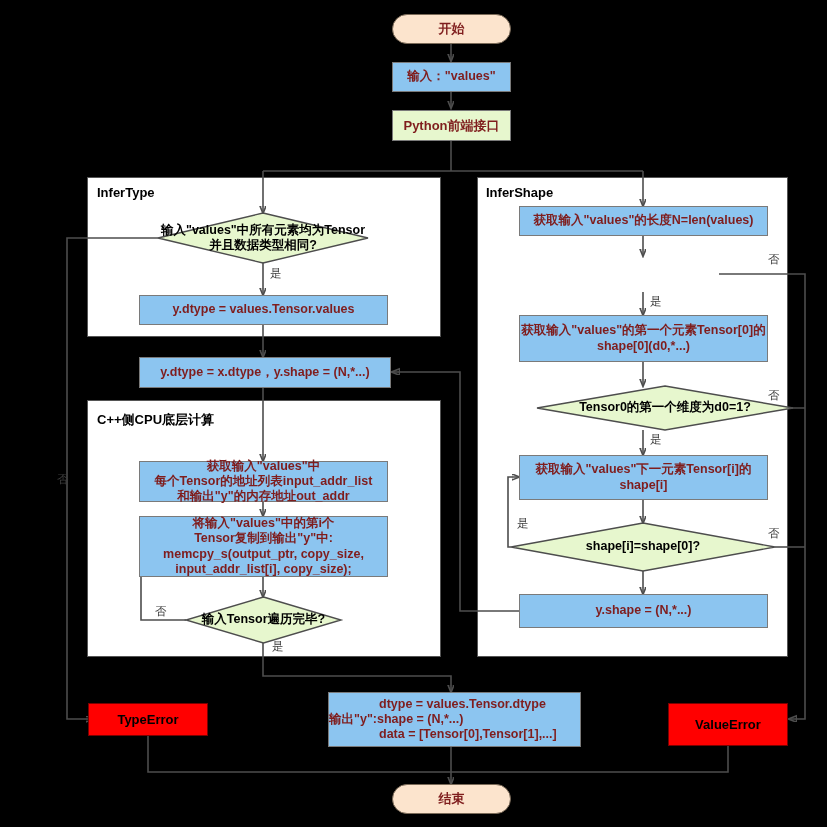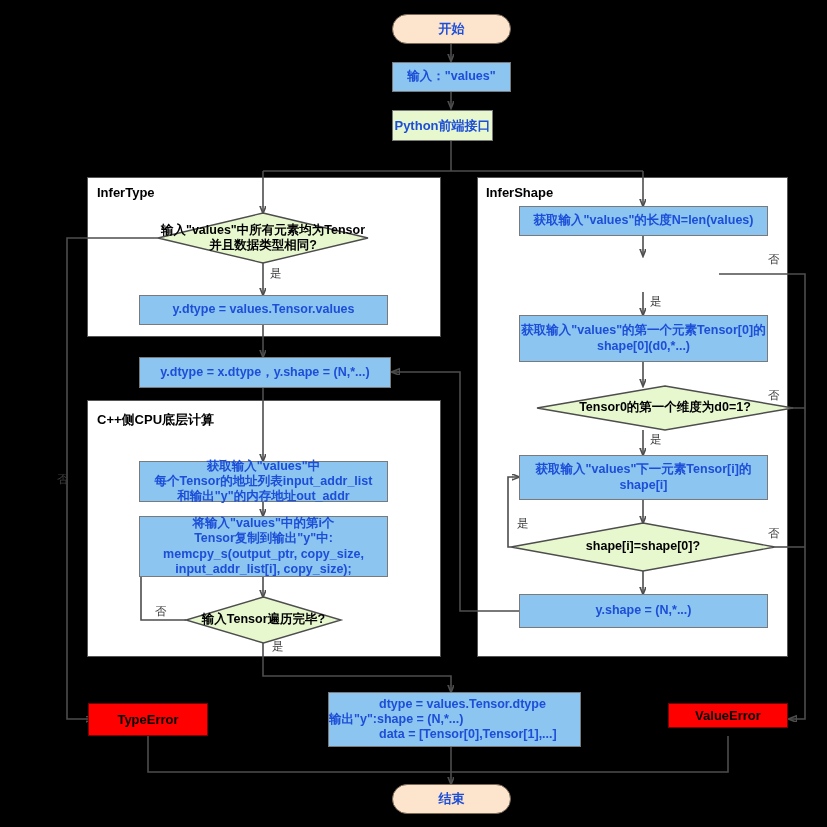--- a/index.html
+++ b/index.html
@@ -16,21 +16,21 @@
     overflow: hidden;
   }
   .node {
     position: absolute;
     box-sizing: border-box;
     display: flex;
     align-items: center;
     justify-content: center;
     text-align: center;
     font-weight: bold;
-    color: #1d4ed8;
+    color: #7f1d1d;
     line-height: 1.22;
     white-space: pre-line;
     z-index: 3;
   }
   .terminator {
     background: #FCE4CD;
     border: 1.5px solid #7a6a58;
     border-radius: 16px;
     font-size: 13px;
   }
@@ -185,21 +185,21 @@
 
     <path d="M728,736 L728,772 L451,772"></path>
 
     <path d="M451,747 L451,784" marker-end="url(#ar)"></path>
   </svg>
 
   <div class="node terminator" style="left:392px; top:14px; width:119px; height:30px;">开始</div>
 
   <div class="node process-blue" style="left:392px; top:62px; width:119px; height:30px;">输入："values"</div>
 
-  <div class="node process-green" style="left:392px; top:110px; width:101px; height:31px;">Python前端接口</div>
+  <div class="node process-green" style="left:392px; top:110px; width:119px; height:31px;">Python前端接口</div>
 
   <div class="decision" style="left:158px; top:213px; width:210px; height:50px;">
     <svg width="210" height="50" viewBox="0 0 210 50">
       <polygon points="105,0 210,25 105,50 0,25" fill="#E7F7CE" stroke="#4d4d4d" stroke-width="1.4"></polygon>
     </svg>
     <div class="dtext">输入"values"中所有元素均为Tensor
 并且数据类型相同?</div>
   </div>
 
   <div class="node process-blue" style="left:139px; top:295px; width:249px; height:30px;">y.dtype = values.Tensor.values</div>
@@ -242,21 +242,21 @@
     <svg width="264" height="48" viewBox="0 0 264 48">
       <polygon points="132,0 264,24 132,48 0,24" fill="#E7F7CE" stroke="#4d4d4d" stroke-width="1.4"></polygon>
     </svg>
     <div class="dtext">shape[i]=shape[0]?</div>
   </div>
 
   <div class="node error-box" style="left:88px; top:703px; width:120px; height:33px;">TypeError</div>
 
   <div class="node process-blue" style="left:519px; top:594px; width:249px; height:34px;">y.shape = (N,*...)</div>
 
-  <div class="node error-box" style="left:668px; top:703px; width:120px; height:25px;">ValueError</div>
+  <div class="node error-box" style="left:668px; top:703px; width:120px; height:43px;">ValueError</div>
 
   <div class="node process-blue" style="left:328px; top:692px; width:253px; height:55px; justify-content:flex-start; padding-left:0; text-align:left;">　　　　dtype = values.Tensor.dtype
 输出"y":shape =  (N,*...)
 　　　　data = [Tensor[0],Tensor[1],...]</div>
 
   <div class="node terminator" style="left:392px; top:784px; width:119px; height:30px;">结束</div>
 
   <div class="edge-label" style="left:270px; top:266px;">是</div>
   <div class="edge-label" style="left:57px; top:472px;">否</div>
   <div class="edge-label" style="left:155px; top:604px;">否</div>

